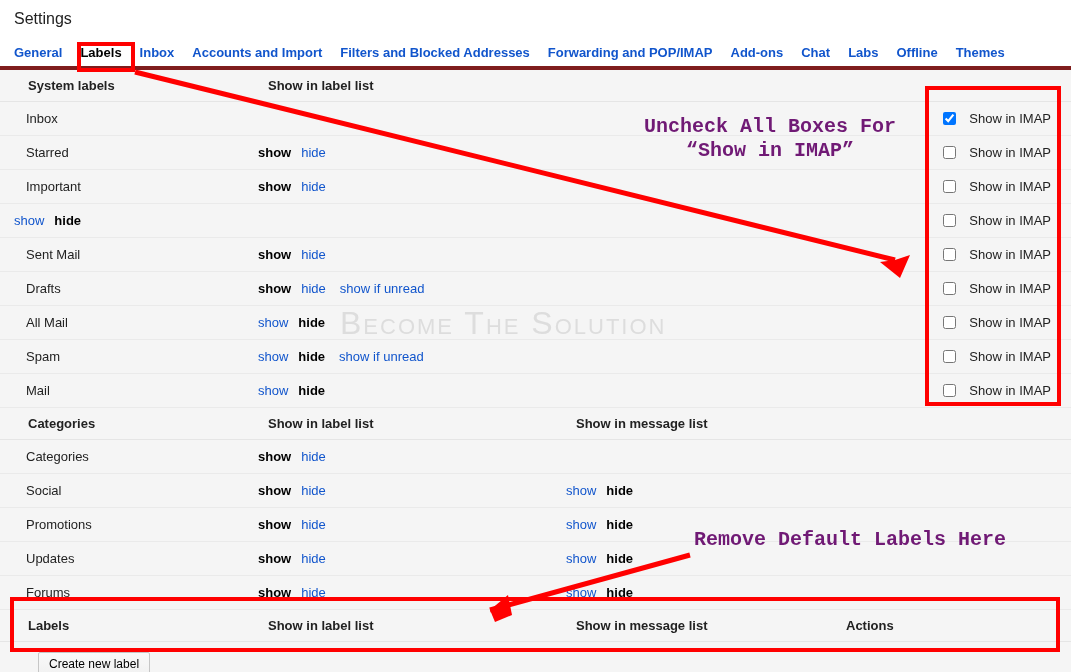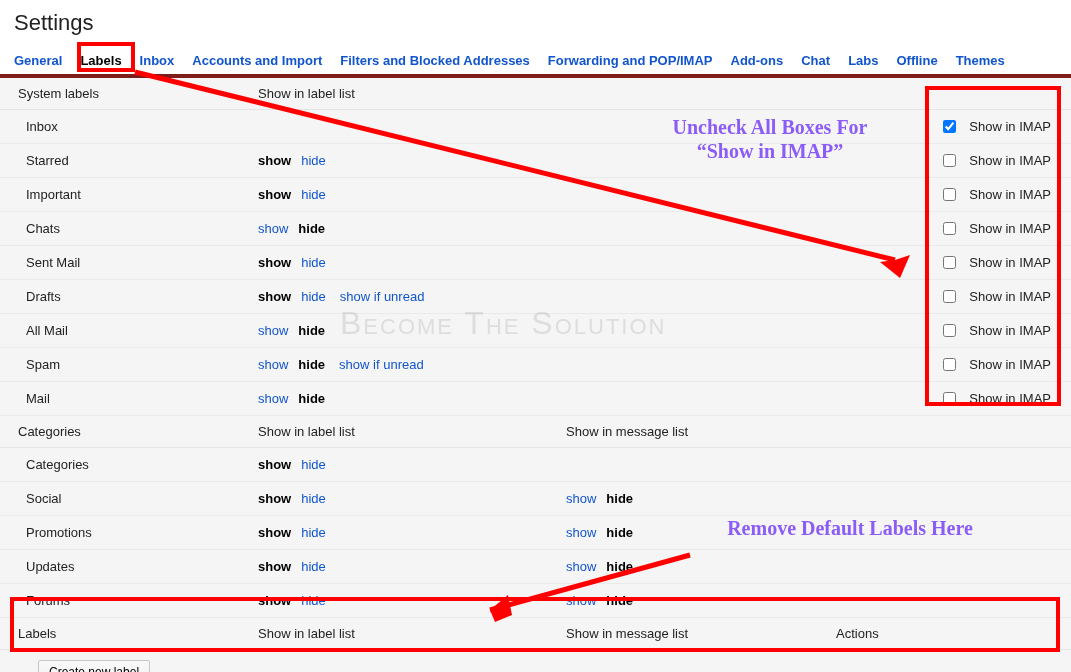--- a/index.html
+++ b/index.html
@@ -6,21 +6,21 @@
   body {
     margin: 0;
     font-family: Arial, Helvetica, sans-serif;
     font-size: 13px;
     color: #222;
     background: #fff;
     width: 1071px;
     position: relative;
   }
   h1.page-title {
-    font-size: 22px;
+    font-size: 16px;
     font-weight: normal;
     margin: 10px 0 0 14px;
     color: #222;
   }
   .tabs {
     border-bottom: 4px solid #7f1d1d;
     padding: 0 0 0 14px;
     display: flex;
     gap: 18px;
     align-items: center;
@@ -36,22 +36,22 @@
   .tab.active {
     color: #000;
     position: relative;
   }
   .content {
     background: #f5f5f5;
     padding: 0;
   }
   .section-header {
     display: flex;
-    font-weight: normal;
-    padding: 8px 14px 8px 14px;
+    font-weight: bold;
+    padding: 8px 14px 8px 24px;
     border-bottom: 1px solid #e5e5e5;
   }
   .col-name { width: 244px; padding-left: 4px; }
   .col-labellist { width: 308px; }
   .col-msglist { width: 270px; }
   .col-actions { width: 160px; }
   .row {
     display: flex;
     align-items: center;
     padding: 4px 14px 4px 14px;
@@ -72,21 +72,21 @@
     border-radius: 2px;
     padding: 4px 10px;
     font-size: 12px;
     cursor: pointer;
     margin: 6px 0 6px 24px;
   }
 
   
   .anno { position: absolute; pointer-events: none; }
   .anno-box { border: 4px solid #f00; }
-  .anno-text { color: #8b5cf6; font-weight: bold; font-family: Liberation Serif, serif; font-size: 20px; text-align:center; line-height:1.2;}
+  .anno-text { color: #701a75; font-weight: bold; font-family: Liberation Mono, monospace; font-size: 20px; text-align:center; line-height:1.2;}
   .arrow-line { stroke:#f00; stroke-width:5; fill:none; }
   .arrow-head { fill:#f00; }
 
   input[type=checkbox]{ width:13px; height:13px; margin:0;}
 </style>
 </head>
 <body>
 
 <h1 class="page-title">Settings</h1>
 
@@ -130,21 +130,20 @@
       </div>
       <div class="row">
     <div class="name">Important</div>
     <div class="labellist"><span class="opt bold">show</span><span class="opt link">hide</span></div>
     <div class="imap">
       <input type="checkbox" style="">
       <span>Show in IMAP</span>
     </div>
       </div>
       <div class="row">
-    <div class="name">Chats</div>
     <div class="labellist"><span class="opt link">show</span><span class="opt bold">hide</span></div>
     <div class="imap">
       <input type="checkbox" style="">
       <span>Show in IMAP</span>
     </div>
       </div>
       <div class="row">
     <div class="name">Sent Mail</div>
     <div class="labellist"><span class="opt bold">show</span><span class="opt link">hide</span></div>
     <div class="imap">
@@ -234,21 +233,21 @@
 </div>
 
 <div style="position:absolute; left:340px; top:305px; font-size:32px; color:rgba(150,150,150,0.25); letter-spacing:2px; font-variant:small-caps;">Become The Solution</div>
 
 <div class="anno anno-box" style="left:77px; top:42px; width:58px; height:30px;"></div>
 <div class="anno anno-box" style="left:925px; top:86px; width:136px; height:320px;"></div>
 <div class="anno anno-box" style="left:10px; top:597px; width:1050px; height:55px;"></div>
 
 <div class="anno anno-text" style="left:640px; top:115px; width:260px; white-space:pre-line;">Uncheck All Boxes For
 “Show in IMAP”</div>
-<div class="anno anno-text" style="left:690px; top:516px; width:320px;">Remove Default Labels Here</div>
+<div class="anno anno-text" style="left:690px; top:528px; width:320px;">Remove Default Labels Here</div>
 
 <svg class="anno" style="left:0; top:0;" width="1071" height="672">
   <line class="arrow-line" x1="135" y1="72" x2="895" y2="260"></line>
   <polygon class="arrow-head" points="895,260 910,255 900,278 880,262"></polygon>
 </svg>
 <svg class="anno" style="left:0; top:0;" width="1071" height="672">
   <line class="arrow-line" x1="690" y1="555" x2="490" y2="610"></line>
   <polygon class="arrow-head" points="490,610 508,595 512,615 495,622"></polygon>
 </svg>
 

